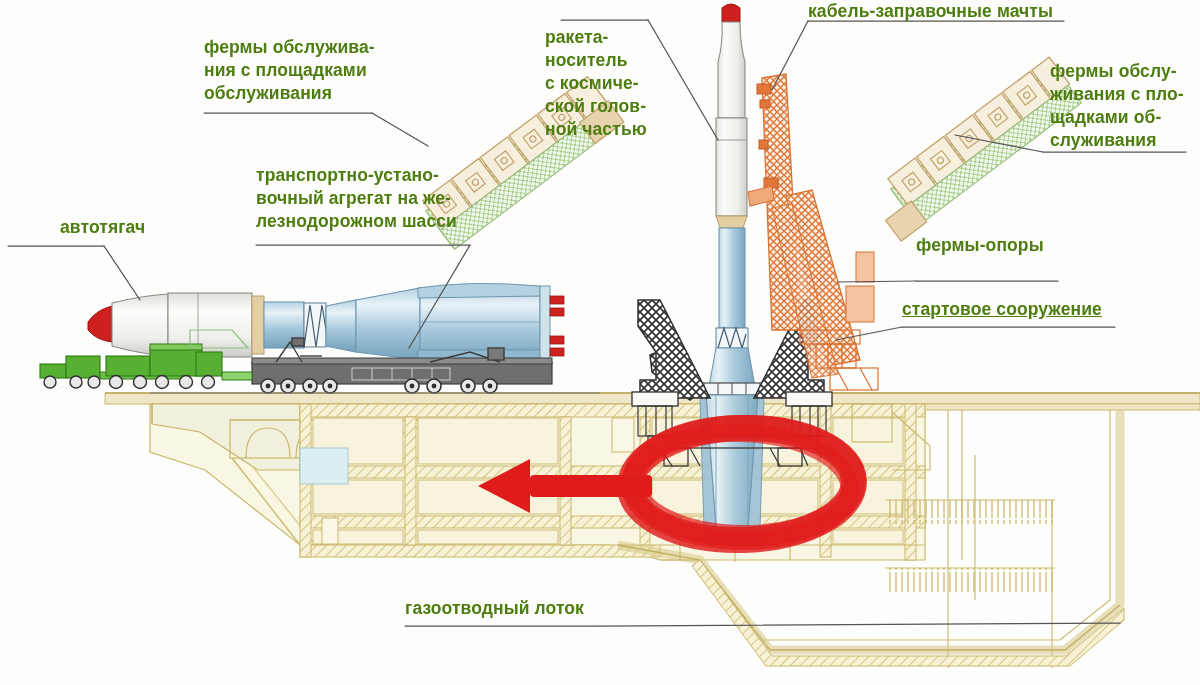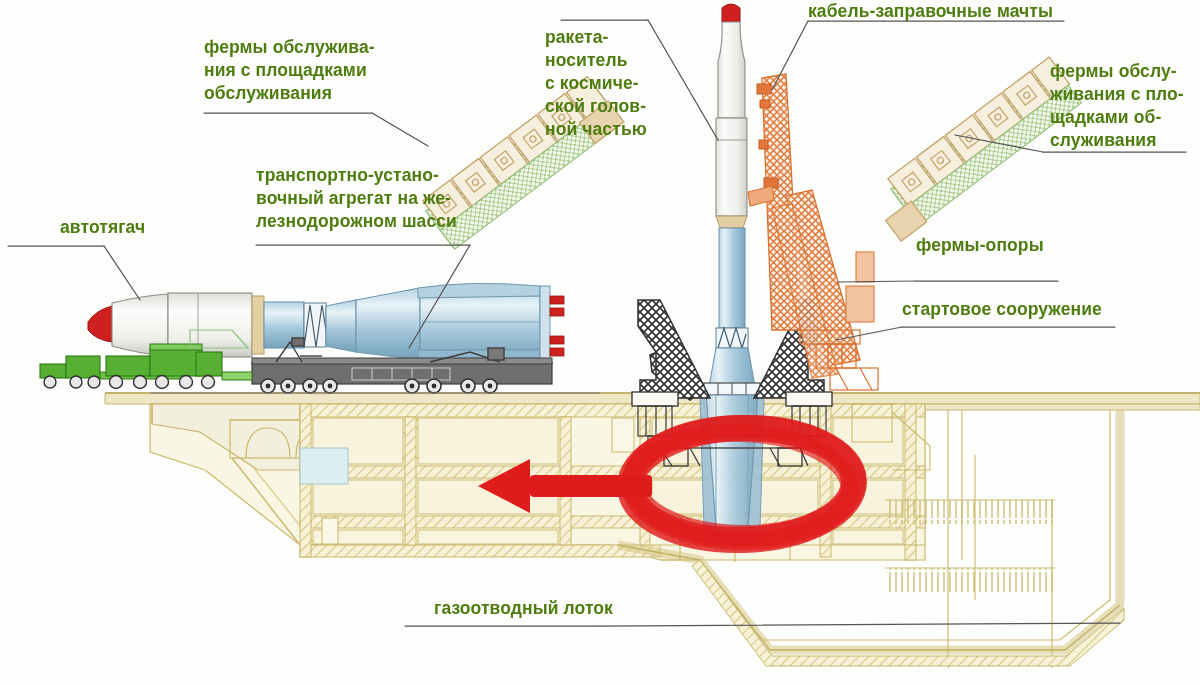--- a/index.html
+++ b/index.html
@@ -498,17 +498,17 @@
       <div class="lbl" style="left: 808px; top: 0px;">кабель-заправочные мачты</div>
       <div class="lbl" style="left: 1050px; top: 60px;">фермы обслу-
 живания с пло-
 щадками об-
 служивания</div>
       <div class="lbl" style="left: 256px; top: 164px;">транспортно-устано-
 вочный агрегат на же-
 лезнодорожном шасси</div>
       <div class="lbl" style="left: 12px; top: 216px; margin-left: 48px;">автотягач</div>
       <div class="lbl" style="left: 916px; top: 234px;">фермы-опоры</div>
-      <div class="lbl" style="left: 902px; top: 298px;">стартовое сооружение</div>
-      <div class="lbl" style="left: 405px; top: 597px; margin-left: 29px;">газоотводный лоток</div>
+      <div class="lbl" style="left: 902px; top: 298px; text-decoration: underline;">стартовое сооружение</div>
+      <div class="lbl" style="left: 405px; top: 597px;">газоотводный лоток</div>
     </div>
 
 </div>
 
 </body></html>

